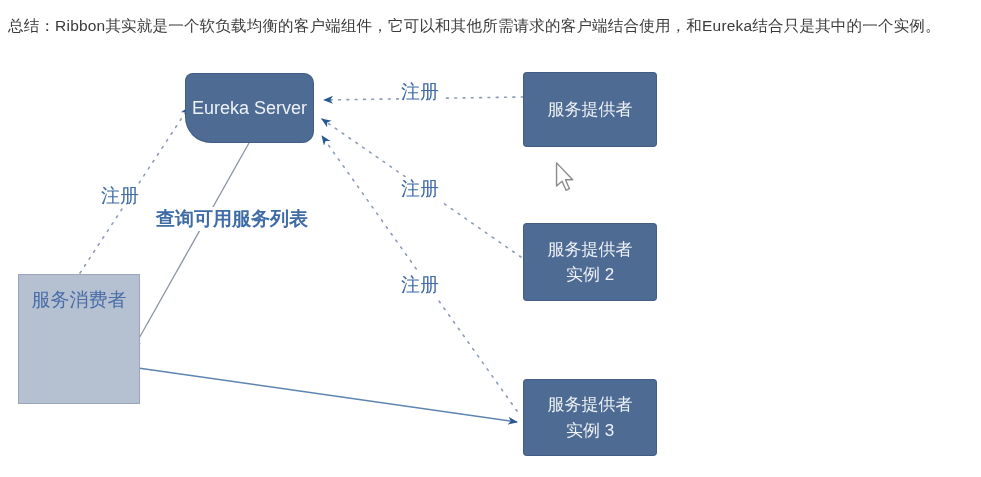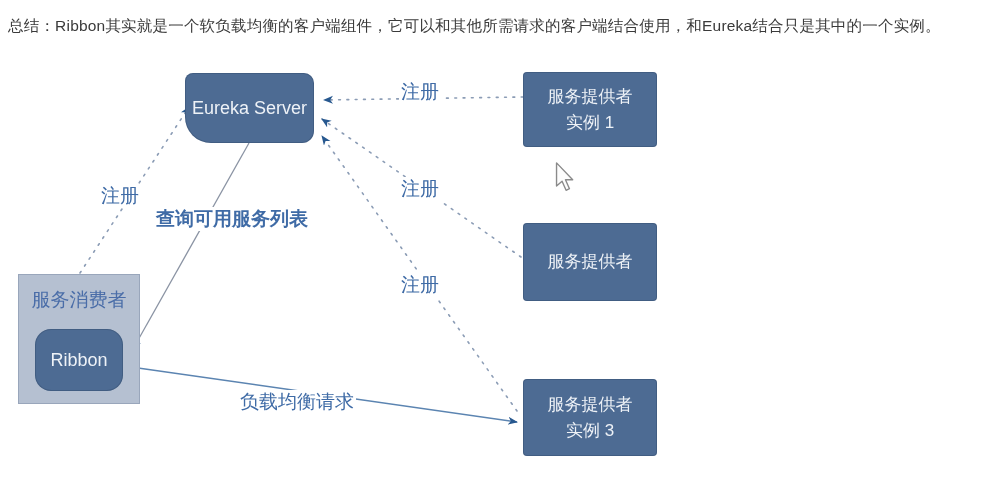--- a/index.html
+++ b/index.html
@@ -107,46 +107,42 @@
     <line x1="131" y1="367" x2="517" y2="422" class="edge-solid-blue" marker-end="url(#arrow)"></line>
   </svg>
 
   <div class="node eureka">
     <span>Eureka Server</span>
   </div>
 
   <div class="node provider provider1">
     <div>
       <div>服务提供者</div>
-      <div>实例 1</div>
     </div>
   </div>
   <div class="node provider provider2">
     <div>
       <div>服务提供者</div>
+      <div>实例 2</div>
     </div>
   </div>
   <div class="node provider provider3">
     <div>
       <div>服务提供者</div>
       <div>实例 3</div>
     </div>
   </div>
 
   <div class="consumer">
     <div class="consumer-label">服务消费者</div>
   </div>
-  <div class="node ribbon">
-    <span>Ribbon</span>
-  </div>
 
   <div class="edge-label lbl-reg-consumer">注册</div>
   <div class="edge-label lbl-query">查询可用服务列表</div>
   <div class="edge-label lbl-reg-p1">注册</div>
   <div class="edge-label lbl-reg-p2">注册</div>
   <div class="edge-label lbl-reg-p3">注册</div>
-  <div class="edge-label lbl-lb">负载均衡请求</div>
 
   <svg class="cursor" width="20" height="31" viewBox="0 0 13 20">
     <path d="M1,0.5 L1,15.5 L4.6,12.4 L7.2,18.3 L9.4,17.3 L6.8,11.5 L11.5,11.5 Z" fill="#fdfdfd" stroke="#8a8a8a" stroke-width="0.9" stroke-linejoin="round"></path>
   </svg>
 
 </div>
 
 </body></html>

